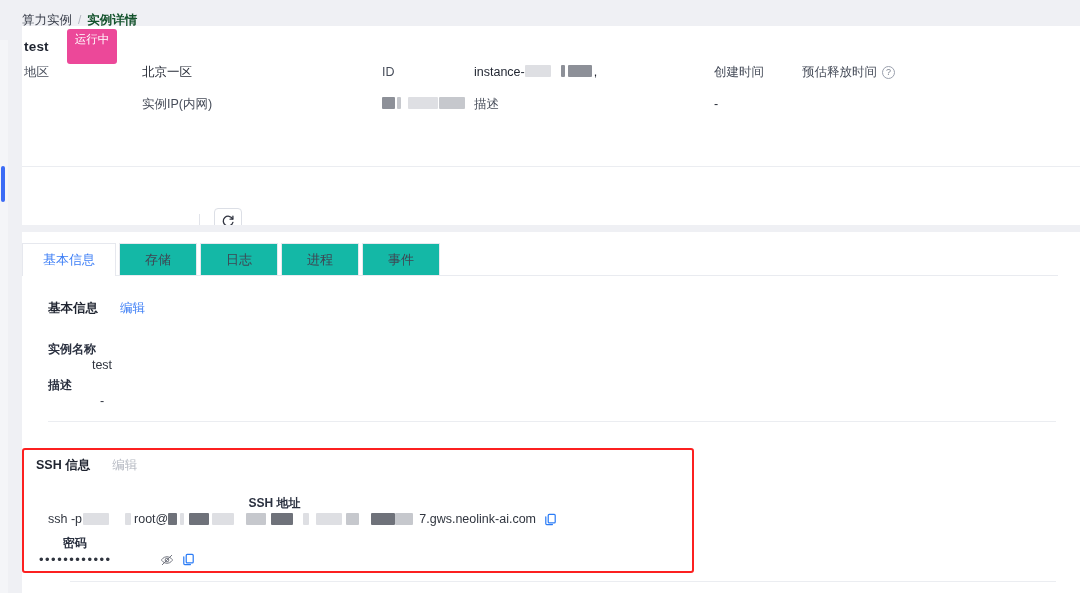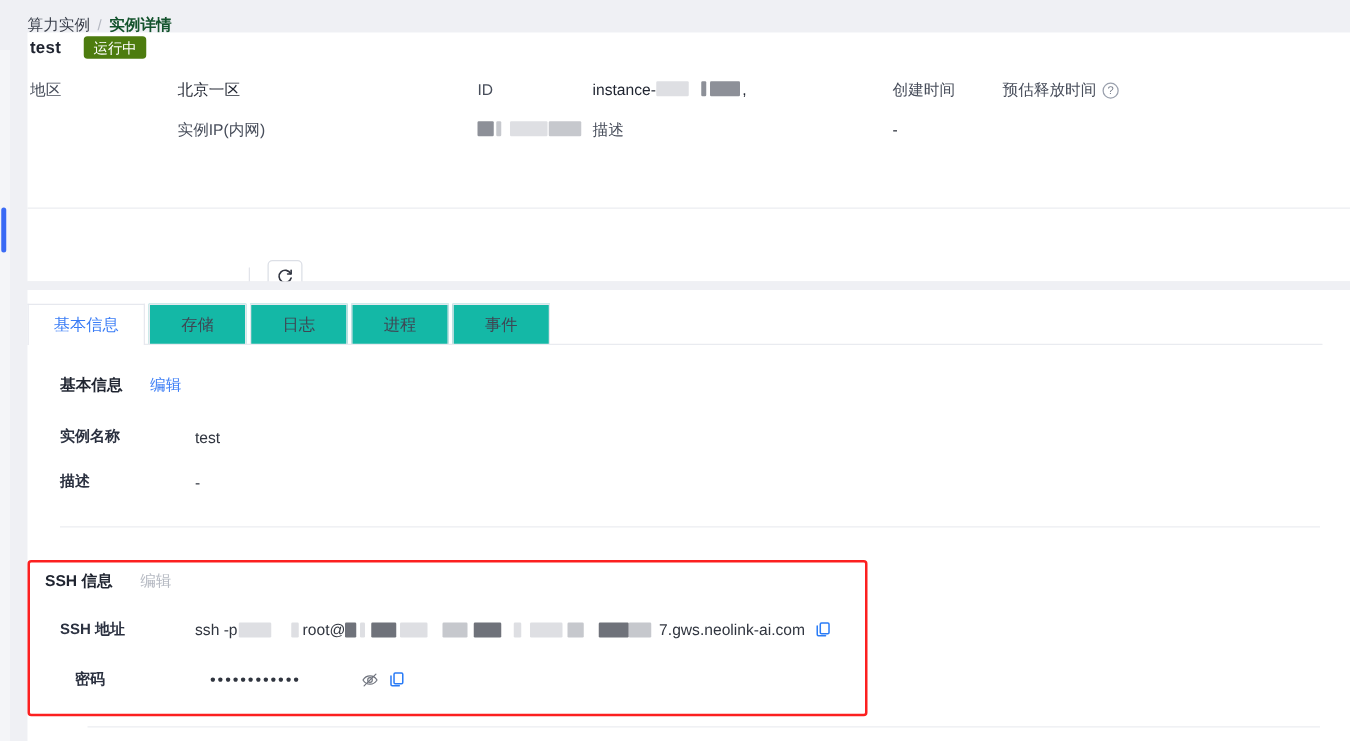--- a/index.html
+++ b/index.html
@@ -52,23 +52,23 @@
     width: 1058px; height: 7px; background: #eff0f4;
   }
 
   
   .inst-title-row {
     position: absolute; left: 24px; top: 29px;
     display: flex; align-items: center; gap: 18px;
   }
   .inst-name { font-size: 13.5px; font-weight: 700; color: #1f2430; letter-spacing: .2px; }
   .status-badge {
-    background: #4d7c0f; color: #fff;
+    background: #ec4899; color: #fff;
     font-size: 11.5px; line-height: 1;
-    padding: 5px 8px 1px; border-radius: 3px;
+    padding: 5px 8px 18px; border-radius: 3px;
     white-space: nowrap;
   }
 
   
   .info-grid {
     position: absolute; left: 24px; top: 63px; width: 1010px;
     display: grid;
     grid-template-columns: 118px 240px 92px 240px 88px 1fr;
     row-gap: 14px; align-items: start;
   }
@@ -131,21 +131,21 @@
   }
 
   
   .section-head {
     position: absolute; display: flex; align-items: baseline; gap: 22px;
   }
   .section-title { font-size: 12.5px; font-weight: 700; color: #1f2430; white-space: nowrap; }
   .link-edit { font-size: 12.5px; color: #3b7df6; cursor: pointer; }
   .link-edit.disabled { color: #b5b9c2; cursor: default; }
 
-  .kv-row { position: absolute; display: flex; align-items: center; }
+  .kv-row { position: absolute; display: flex; align-items: center; flex-direction: column; }
   .kv-key { width: 108px; font-size: 12px; font-weight: 700; color: #2b3140; white-space: nowrap; }
   .kv-val { font-size: 12.5px; color: #30353f; white-space: nowrap; display: flex; align-items: center; }
 
   .divider {
     position: absolute; height: 1px; background: #ebedf1;
   }
 
   
   .redbox {
     position: absolute; left: 22px; top: 448px;
@@ -279,21 +279,21 @@
       <span style="margin-left:6px">7.gws.neolink-ai.com</span>
     <span class="copy-ico">
       <svg width="13" height="13" viewBox="0 0 16 16" fill="none" aria-hidden="true">
         <rect x="5.2" y="1.8" width="8.6" height="10.4" rx="1.2" stroke="#2b7cf6" stroke-width="1.5"></rect>
         <path d="M10.4 14.2H3.4a1.2 1.2 0 0 1-1.2-1.2V4.6" stroke="#2b7cf6" stroke-width="1.5" stroke-linecap="round"></path>
       </svg>
     </span>
   </span>
 </div>
 
-<div class="kv-row" style="left:60px; top:535px;">
+<div class="kv-row" style="left:39px; top:535px;">
   <span class="kv-key">密码</span>
   <span class="kv-val">
     <span class="pwd-dots">••••••••••••</span>
     <span class="eye-ico" style="margin-left:48px">
       <svg width="14" height="14" viewBox="0 0 16 16" fill="none" aria-hidden="true">
         <path d="M1.6 8S3.9 4.2 8 4.2 14.4 8 14.4 8 12.1 11.8 8 11.8 1.6 8 1.6 8Z" stroke="#6f737d" stroke-width="1.1"></path>
         <circle cx="8" cy="8" r="2.1" stroke="#6f737d" stroke-width="1.1"></circle>
         <path d="M2.6 13.4 13.4 2.6" stroke="#6f737d" stroke-width="1.1" stroke-linecap="round"></path>
       </svg>
     </span>

